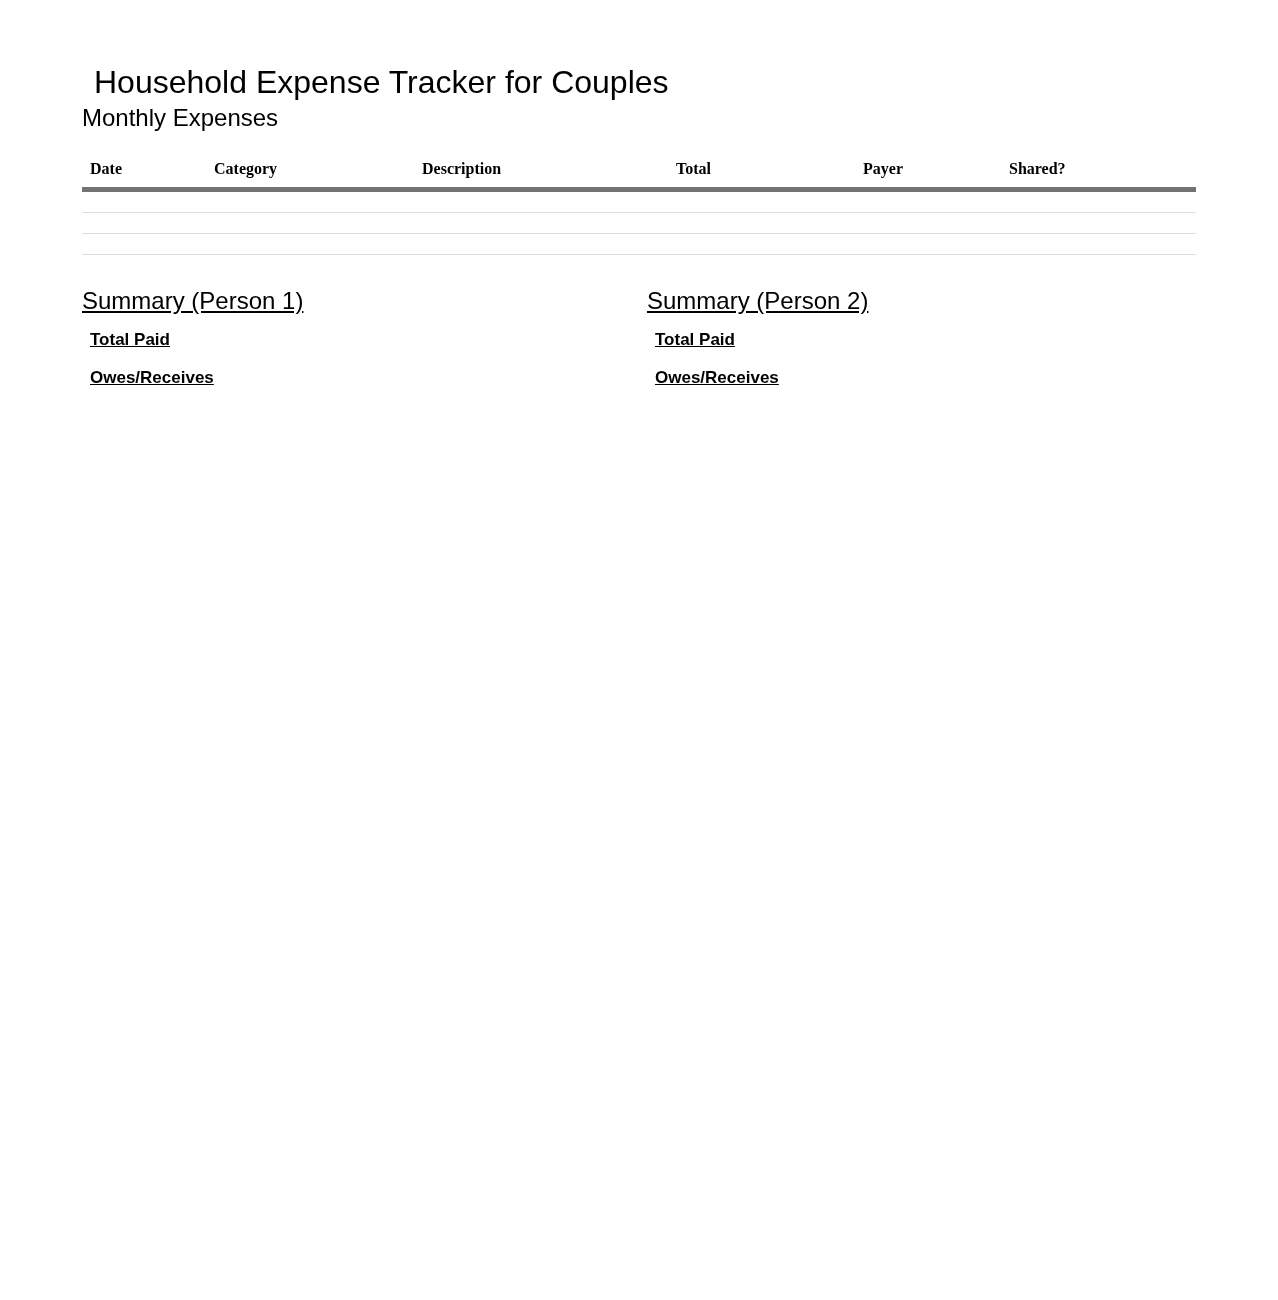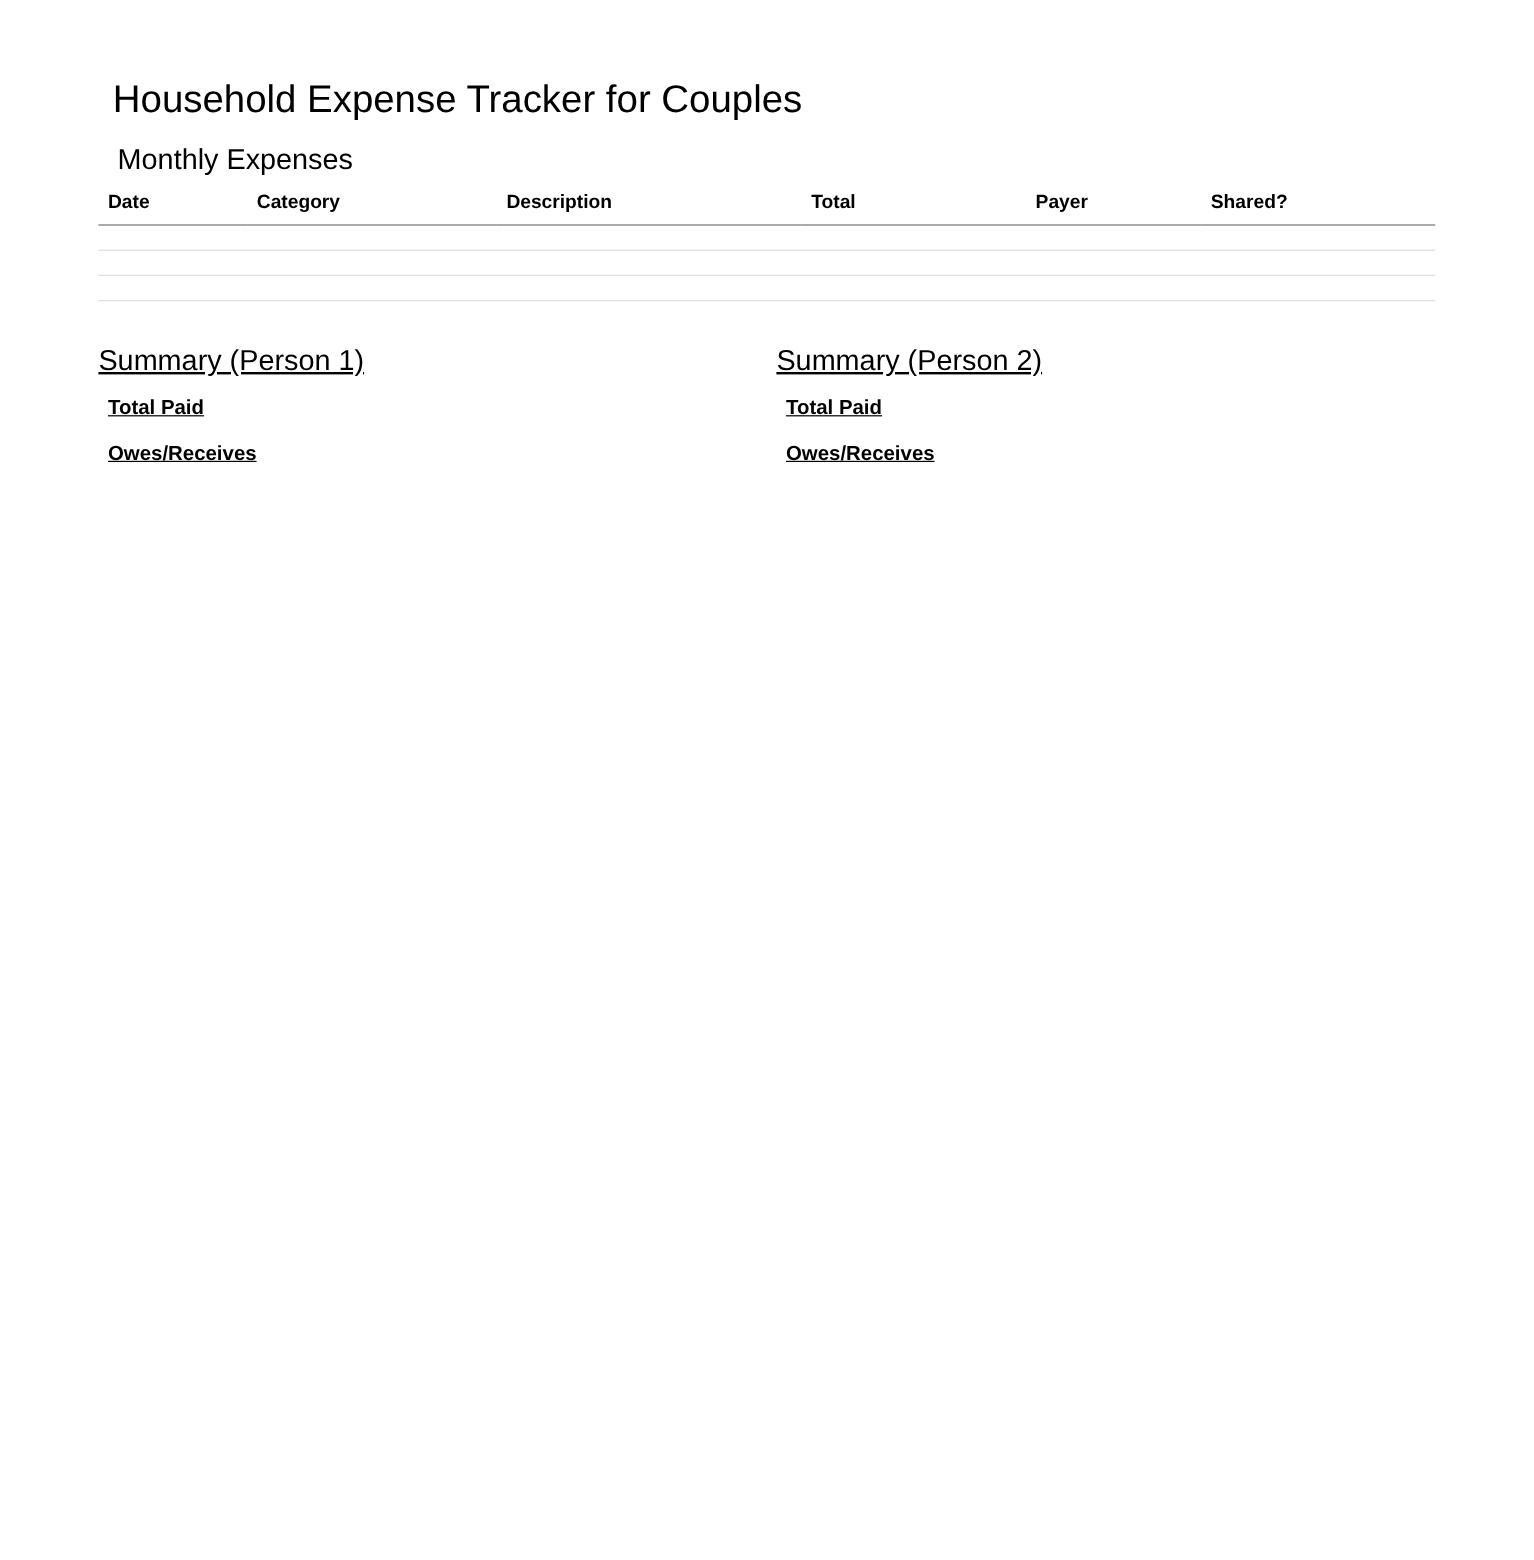--- a/index.html
+++ b/index.html
@@ -1,21 +1,21 @@
 <!DOCTYPE html>
 <html><head>
 <meta charset="utf-8">
 <style>
   html, body { margin: 0; padding: 0; background: #ffffff; }
   body { width: 1278px; height: 1300px; font-family: "Liberation Sans", sans-serif; color: #000; }
   .container { position: absolute; left: 82px; top: 0; width: 1114px; }
   h1 { font-size: 32px; font-weight: normal; margin: 12px; position: absolute; top: 51px; left: 0; white-space: nowrap; line-height: 38px; }
-  h2.section { font-size: 24px; font-weight: normal; margin: 16px; position: absolute; top: 104px; left: 0; line-height: 28px; white-space: nowrap; }
+  h2.section { font-size: 24px; font-weight: normal; margin: 0; position: absolute; top: 104px; left: 0; line-height: 28px; white-space: nowrap; }
   table.expenses { position: absolute; top: 150px; left: 0; width: 1114px; border-collapse: collapse; table-layout: fixed; }
-  table.expenses th { font-size: 16px; font-weight: bold; text-align: left; padding: 0 8px; height: 37px; border-bottom: 1px solid #737373; vertical-align: middle; }
+  table.expenses th { font-size: 16px; font-weight: bold; text-align: left; padding: 0 8px; height: 37px; border-bottom: 5px solid #737373; vertical-align: middle; font-family: Liberation Serif, serif; }
   table.expenses td { height: 20px; padding: 0 8px; border-bottom: 1px solid #dddddd; }
   .summary { position: absolute; top: 284px; width: 549px; text-decoration: underline; }
   .summary.p1 { left: 0; }
   .summary.p2 { left: 565px; }
   .summary h3 { font-size: 24px; font-weight: normal; margin: 0; line-height: 34px; white-space: nowrap; }
   .summary table { border-collapse: collapse; margin-top: 3px; }
   .summary th { font-size: 17px; font-weight: bold; text-align: left; padding: 0 8px; height: 38px; white-space: nowrap; }
   .summary td { padding: 0 8px; font-size: 16px; }
 </style>
 </head>

